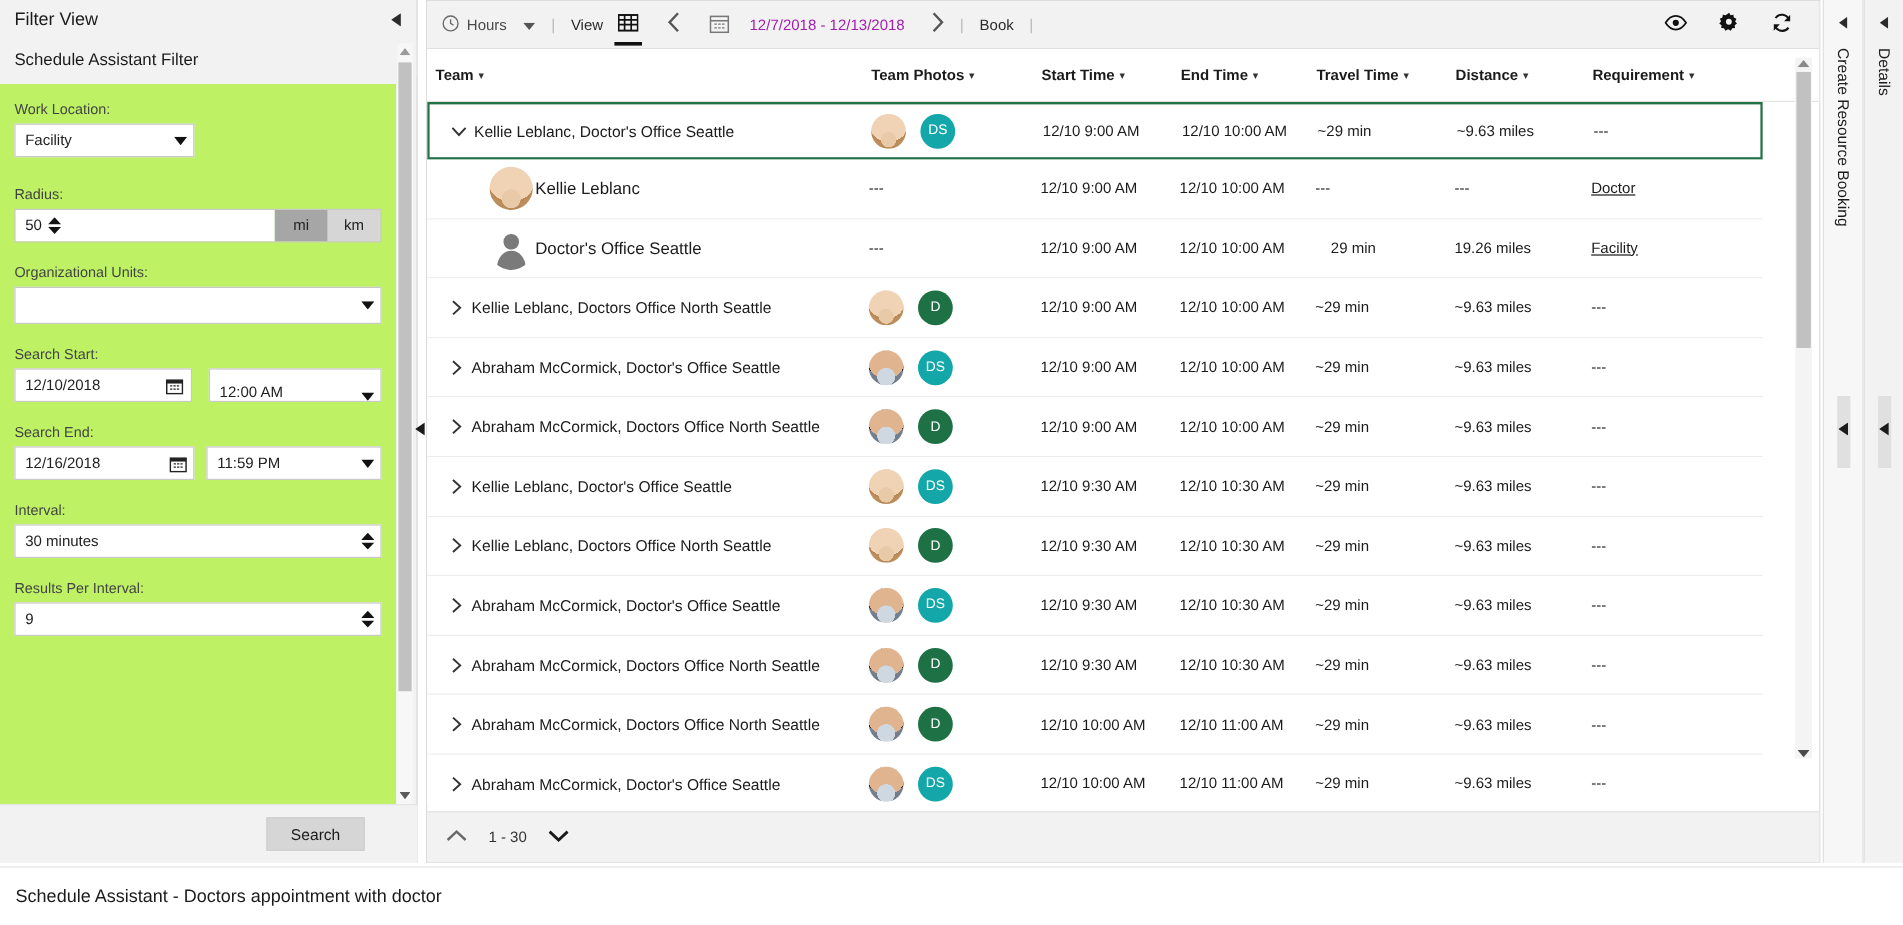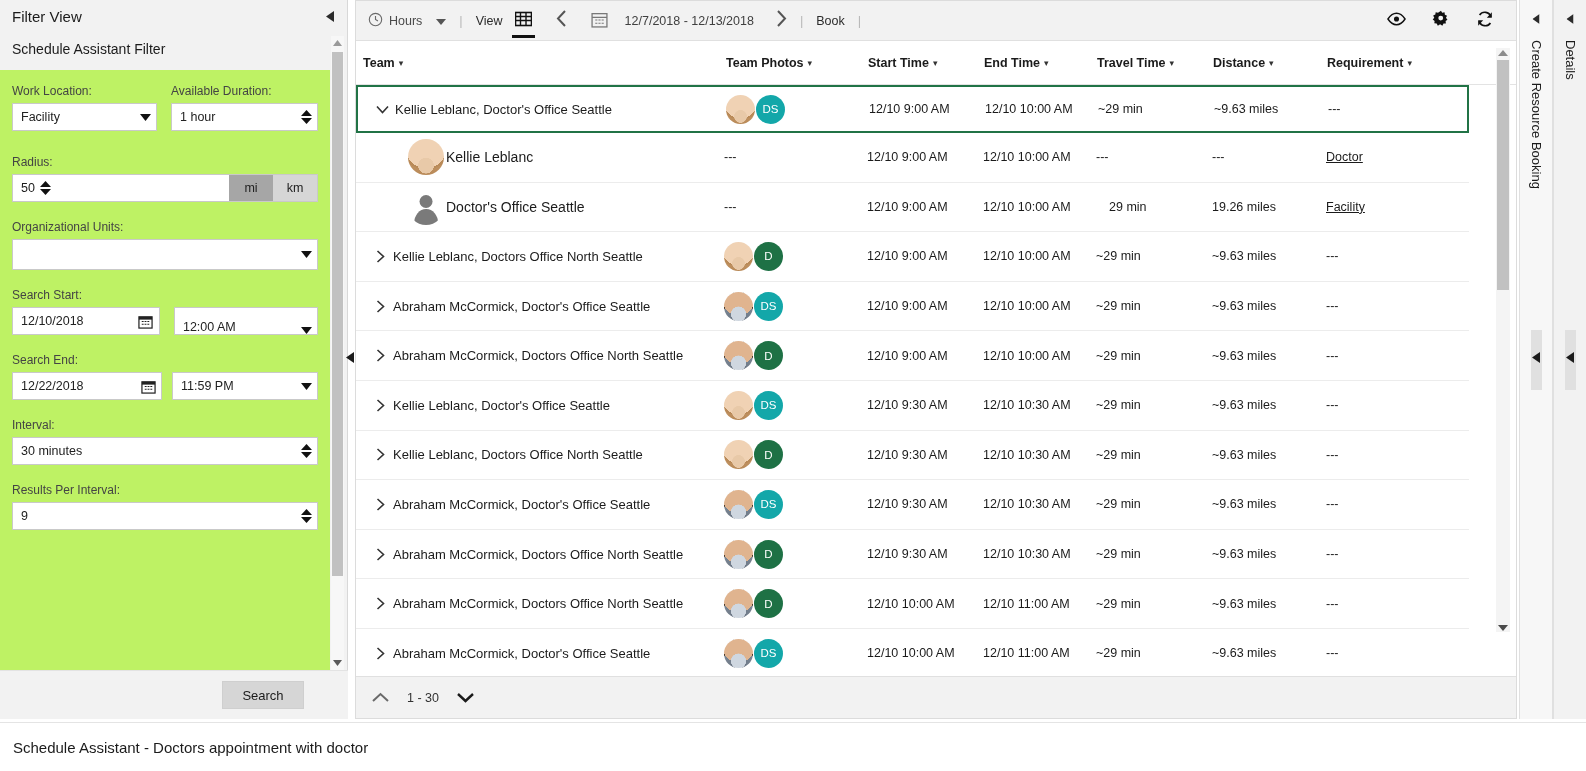--- a/index.html
+++ b/index.html
@@ -103,21 +103,21 @@
     display:flex; align-items:center; padding-left:12px;
   }
   .tb-item { display:flex; align-items:center; gap:6px; color:#4a4a4a;
     font-size:12.5px; cursor:pointer; }
   .tb-sep { color:#b9b9b9; margin:0 13px; font-size:13px; }
   .tb-label { color:#2b2b2b; font-size:12.5px; }
   .grid-ico-wrap { position:relative; margin-left:12px; cursor:pointer; }
   .grid-ico-wrap .underline {
     position:absolute; left:-3px; right:-3px; bottom:-8px; height:3px; background:#111;
   }
-  .daterange { font-size:12.5px; color:#404040; }
+  .daterange { font-size:12.5px; color:#a21caf; }
   .chev { font-size:17px; color:#555; cursor:pointer; }
   .tb-right { margin-left:auto; display:flex; align-items:center; gap:26px; padding-right:22px; }
   .tb-right .ico { cursor:pointer; }
 
   
   .thead {
     height:44px; display:flex; align-items:center; border-bottom:1px solid #e3e3e3;
     background:#fff;
   }
   .th { font-weight:bold; font-size:12.5px; color:#1b1b1b; position:absolute;
@@ -141,21 +141,21 @@
 
   .photos { position:absolute; left:368px; display:flex; align-items:center; }
   .trow.child .photos-single { position:absolute; left:52px; }
   .avatar {
     width:29px; height:29px; border-radius:50%; overflow:hidden; background:#d9d9d9;
     position:relative; display:block;
   }
   .avatar.big { width:36px; height:36px; }
   .badge {
     width:29px; height:29px; border-radius:50%; color:#fff; font-size:11.5px;
-    display:flex; align-items:center; justify-content:center; margin-left:1px;
+    display:flex; align-items:center; justify-content:center; margin-left:12px;
     font-weight:normal;
   }
 
   .grid-scroll {
     position:absolute; right:6px; top:47px; width:14px; height:584px; background:#f4f4f4;
   }
   .grid-scroll .sa {
     position:absolute; left:0; width:14px; height:13px; font-size:8px; color:#8a8a8a;
     display:flex; align-items:center; justify-content:center;
   }
@@ -256,34 +256,20 @@
     <div class="filter-body">
 
       <div class="row2">
         <div class="fld" style="width:150px;">
           <div class="field-label">Work Location:</div>
           <div class="ctl">
             <span class="val">Facility</span>
             <span class="caret">
               <svg width="11" height="7" viewBox="0 0 11 7">
                   <polygon points="0,0 11,0 5.5,7" fill="#111"></polygon>
-                </svg>
-            </span>
-          </div>
-        </div>
-        <div class="fld" style="width:152px;">
-          <div class="field-label">Available Duration:</div>
-          <div class="ctl">
-            <span class="val">1 hour</span>
-            <span class="spin">
-              <svg width="11" height="6" viewBox="0 0 11 6">
-                  <polygon points="0,6 11,6 5.5,0" fill="#111"></polygon>
-                </svg>
-              <svg width="11" height="6" viewBox="0 0 11 6" style="margin-top:2px">
-                  <polygon points="0,0 11,0 5.5,6" fill="#111"></polygon>
                 </svg>
             </span>
           </div>
         </div>
       </div>
 
       <div class="fld" style="margin-top:6px; width:306px;">
         <div class="field-label">Radius:</div>
         <div class="radius-wrap">
           <div class="inputzone">
@@ -335,21 +321,21 @@
                 </svg>
             </span>
           </div>
         </div>
       </div>
 
       <div class="fld">
         <div class="field-label">Search End:</div>
         <div class="row2" style="gap:10px;">
           <div class="ctl" style="width:150px;">
-            <span class="val">12/22/2018</span>
+            <span class="val">12/16/2018</span>
             <span class="cal-ico">
               <svg width="15" height="15" viewBox="0 0 16 16">
                 <rect x="1" y="3" width="14" height="12" fill="none" stroke="#222" stroke-width="1.3"></rect>
                 <rect x="1" y="3" width="14" height="3" fill="#222"></rect>
                 <path d="M4 8h2M7 8h2M10 8h2M4 11h2M7 11h2M10 11h2" stroke="#222" stroke-width="1.1"></path>
               </svg>
             </span>
           </div>
           <div class="ctl" style="width:146px;">
             <span class="val">11:59 PM</span>

